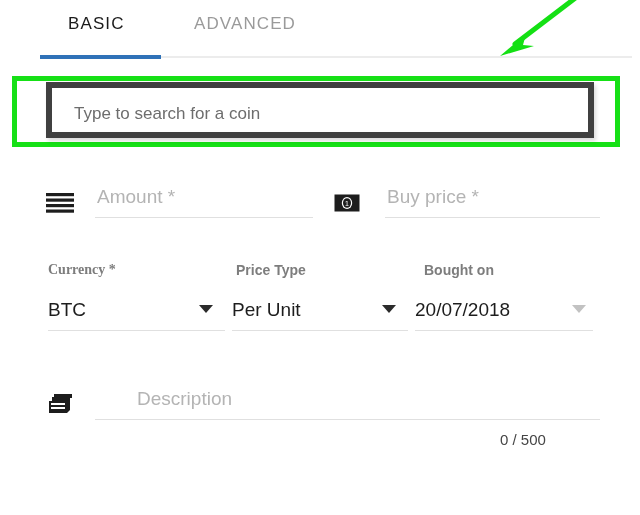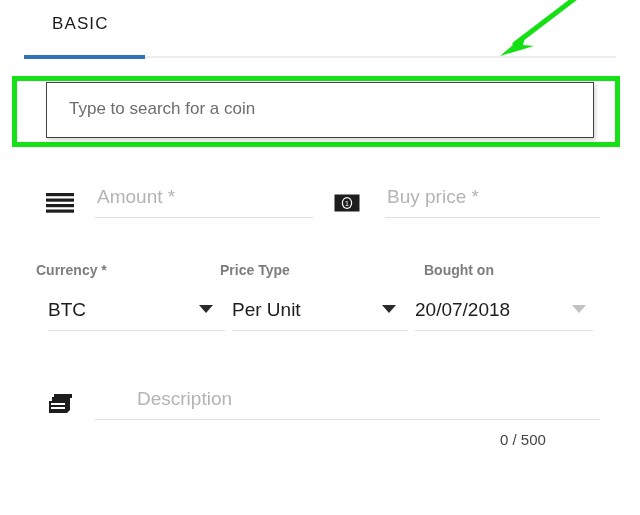--- a/index.html
+++ b/index.html
@@ -12,21 +12,21 @@
     background: #ffffff;
     font-family: "Liberation Sans", sans-serif;
     position: relative;
     overflow: hidden;
     -webkit-font-smoothing: antialiased;
   }
 
   
   #tab-bar {
     position: absolute;
-    left: 0;
+    left: 16px;
     top: 0;
     width: 516px;
     height: 58px;
   }
   .tab {
     position: absolute;
     top: 14px;
     font-size: 17px;
     letter-spacing: 1.1px;
     font-weight: 400;
@@ -92,21 +92,21 @@
   }
 
   
   #coin-search-card {
     position: absolute;
     left: 46px;
     top: 82px;
     width: 548px;
     height: 56px;
     background: #ffffff;
-    border: 1px solid #404040;
+    border: 6px solid #404040;
     box-sizing: border-box;
     box-shadow: 2px 3px 4px rgba(0,0,0,0.14);
   }
   #coin-search-input {
     position: absolute;
     left: 22px;
     top: 16px;
     width: 300px;
     border: none;
     outline: none;
@@ -184,26 +184,26 @@
   .select-caret {
     position: absolute;
     width: 0;
     height: 0;
     border-left: 7px solid transparent;
     border-right: 7px solid transparent;
   }
   .caret-dark { border-top: 8px solid #2b2b2b; }
   .caret-light { border-top: 8px solid #c2c2c2; }
 
-  #currency-label   { left: 36px;  top: 262px; }
+  #currency-label   { left: 48px;  top: 262px; font-family: Liberation Serif, serif; }
   #currency-value   { left: 48px;  top: 299px; text-align: center; }
   #currency-caret   { left: 199px; top: 305px; }
   #currency-underline { left: 48px; top: 330px; width: 177px; }
 
-  #pricetype-label  { left: 220px; top: 262px; }
+  #pricetype-label  { left: 236px; top: 262px; }
   #pricetype-value  { left: 232px; top: 299px; }
   #pricetype-caret  { left: 382px; top: 305px; }
   #pricetype-underline { left: 232px; top: 330px; width: 176px; }
 
   #boughton-label   { left: 424px; top: 262px; }
   #boughton-value   { left: 415px; top: 299px; }
   #boughton-caret   { left: 572px; top: 305px; }
   #boughton-underline { left: 415px; top: 330px; width: 178px; }
 
   
@@ -224,20 +224,21 @@
     font-size: 15px;
     color: #454545;
     font-family: "Liberation Sans", sans-serif;
   }
 </style>
 </head>
 <body>
 
 <div id="tab-bar">
   <button class="tab" id="tab-basic">BASIC</button>
+  <button class="tab" id="tab-advanced">ADVANCED</button>
   <div id="tab-divider"></div>
   <div id="tab-indicator"></div>
 </div>
 
 <div id="annotation-box"></div>
 
 <svg id="annotation-arrow" viewBox="0 0 100 62" xmlns="http://www.w3.org/2000/svg">
   <line x1="88" y1="2" x2="25" y2="50" stroke="#14e014" stroke-width="5" stroke-linecap="round"></line>
   <polygon points="10,62 36,40 33,51 44,52" fill="#14e014"></polygon>
 </svg>

